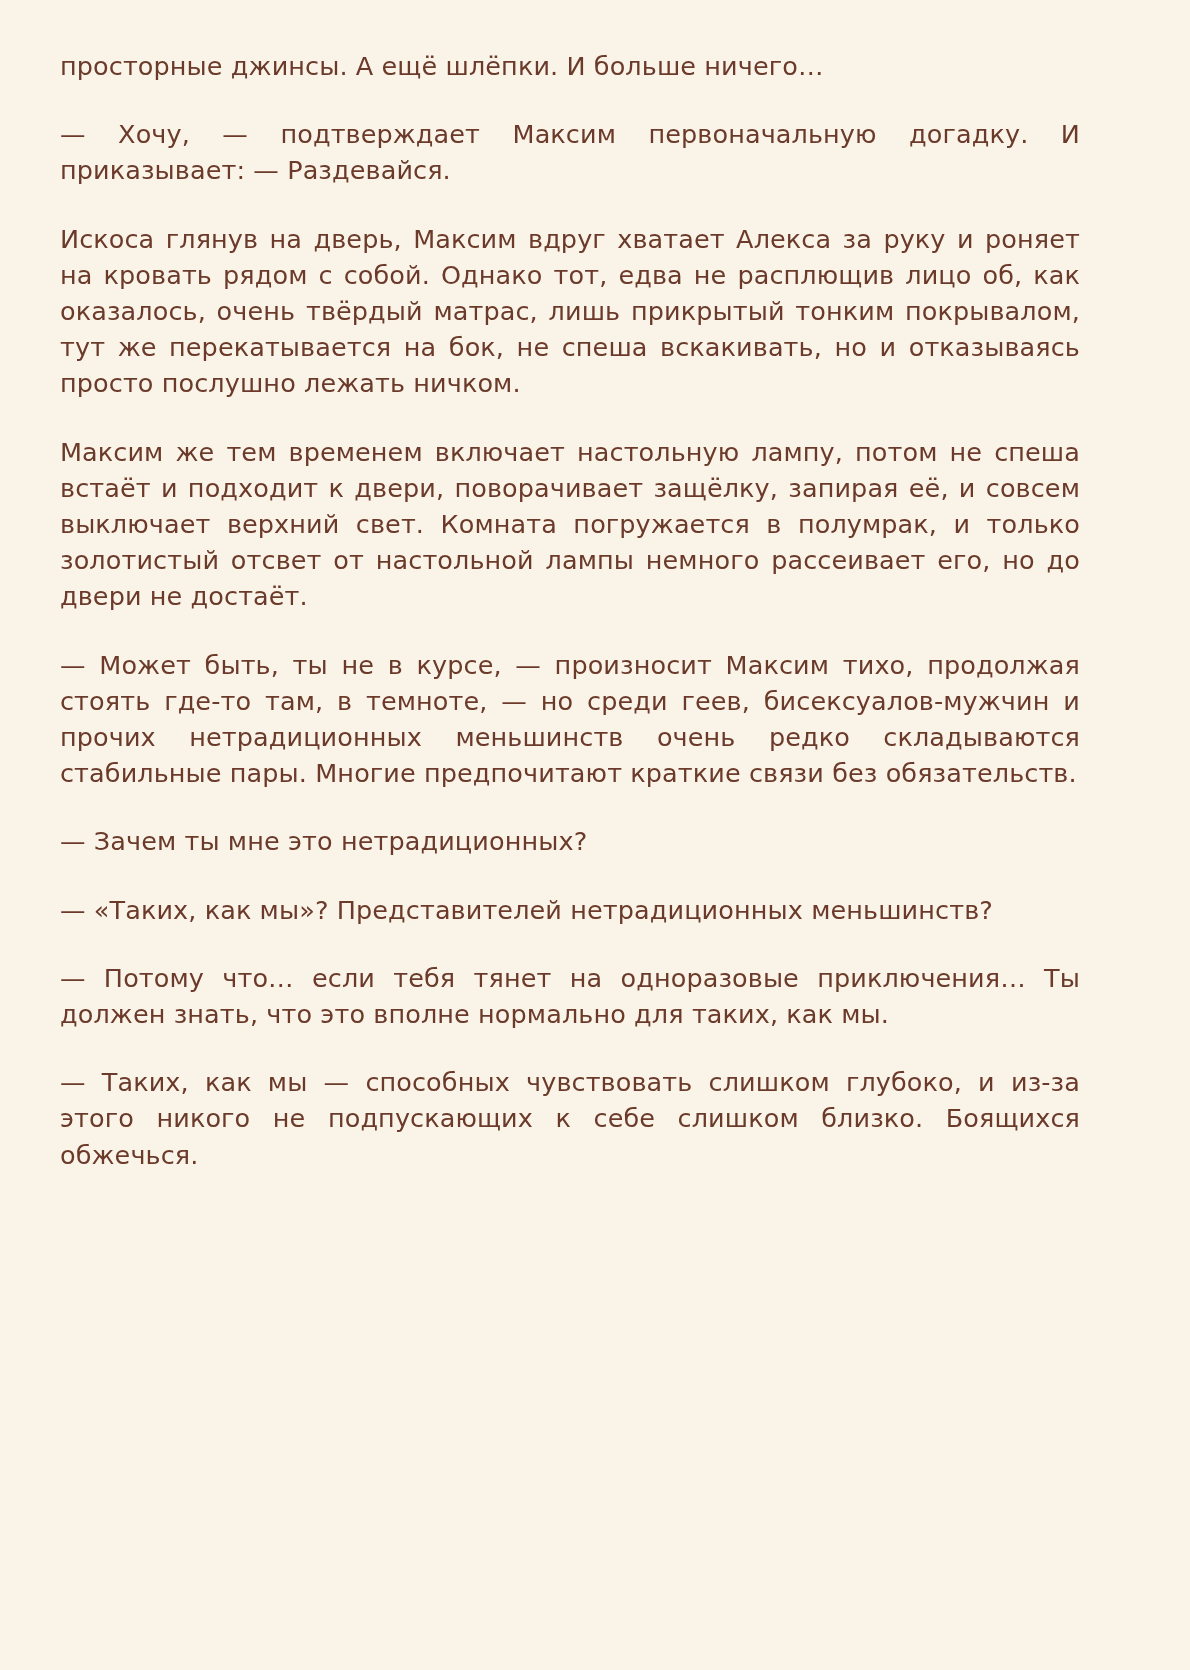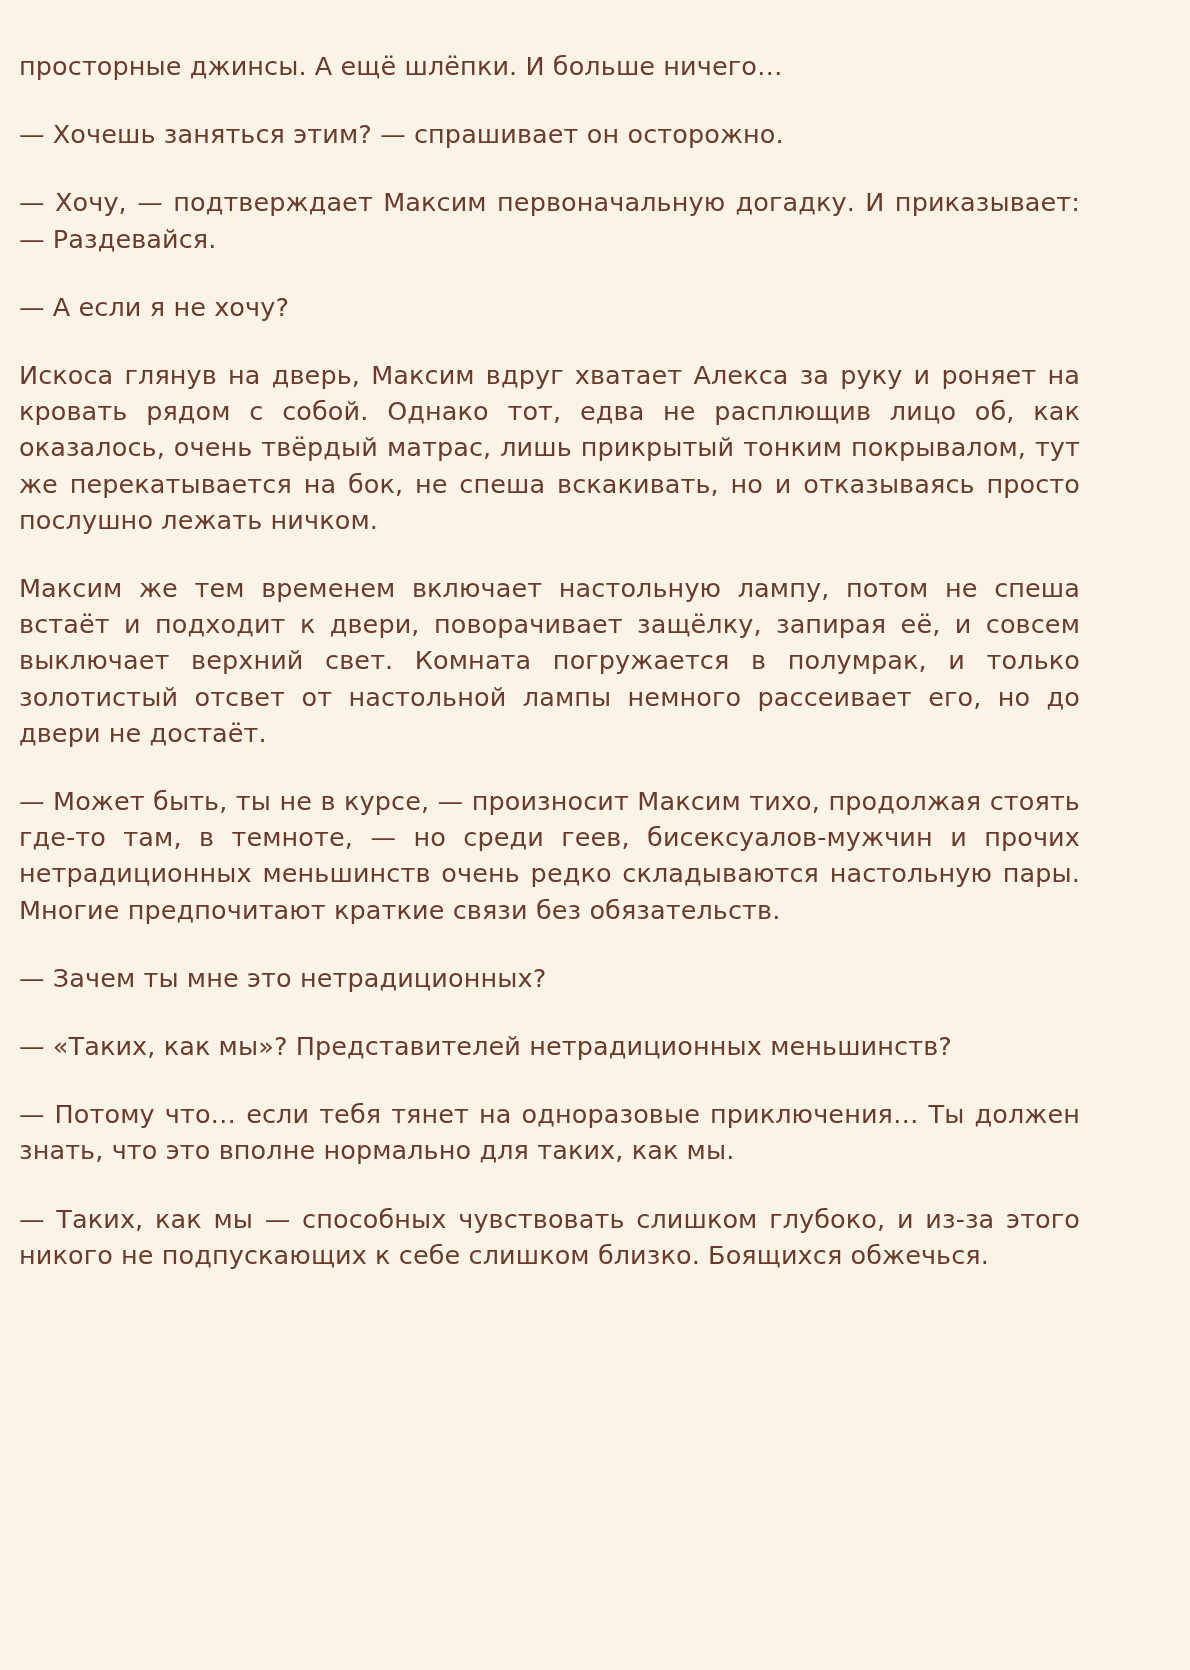--- a/index.html
+++ b/index.html
@@ -9,21 +9,21 @@
   body {
     width: 1190px;
     height: 1670px;
     background: #faf4e8;
     font-family: "DejaVu Sans", "Liberation Sans", sans-serif;
   }
   .page {
     box-sizing: border-box;
     width: 1190px;
     min-height: 1670px;
-    padding: 48px 110px 40px 19px;
+    padding: 48px 110px 40px 60px;
     background: #faf4e8;
   }
   .para {
     color: #6b3a2a;
     font-size: 25.5px;
     line-height: 1.42;
     text-align: justify;
     margin: 0 0 32px 0;
     letter-spacing: 0.1px;
     -webkit-hyphens: none;
@@ -34,23 +34,21 @@
   }
   .para.nojust {
     text-align: left;
   }
 </style>
 </head>
 <body>
 
 <div class="page">
   <p class="para nojust">просторные джинсы. А ещё шлёпки. И больше ничего…</p>
-  <p class="para nojust">— Хочешь заняться этим? — спрашивает он осторожно.</p>
   <p class="para">— Хочу, — подтверждает Максим первоначальную догадку. И приказывает: — Раздевайся.</p>
-  <p class="para nojust">— А если я не хочу?</p>
   <p class="para">Искоса глянув на дверь, Максим вдруг хватает Алекса за руку и роняет на кровать рядом с собой. Однако тот, едва не расплющив лицо об, как оказалось, очень твёрдый матрас, лишь прикрытый тонким покрывалом, тут же перекатывается на бок, не спеша вскакивать, но и отказываясь просто послушно лежать ничком.</p>
   <p class="para">Максим же тем временем включает настольную лампу, потом не спеша встаёт и подходит к двери, поворачивает защёлку, запирая её, и совсем выключает верхний свет. Комната погружается в полумрак, и только золотистый отсвет от настольной лампы немного рассеивает его, но до двери не достаёт.</p>
-  <p class="para">— Может быть, ты не в курсе, — произносит Максим тихо, продолжая стоять где-то там, в темноте, — но среди геев, бисексуалов-мужчин и прочих нетрадиционных меньшинств очень редко складываются настольную пары. Многие предпочитают краткие связи без обязательств.</p>
+  <p class="para">— Может быть, ты не в курсе, — произносит Максим тихо, продолжая стоять где-то там, в темноте, — но среди геев, бисексуалов-мужчин и прочих нетрадиционных меньшинств очень редко складываются стабильные пары. Многие предпочитают краткие связи без обязательств.</p>
   <p class="para nojust">— Зачем ты мне это нетрадиционных?</p>
   <p class="para nojust">— «Таких, как мы»? Представителей нетрадиционных меньшинств?</p>
   <p class="para">— Потому что… если тебя тянет на одноразовые приключения… Ты должен знать, что это вполне нормально для таких, как мы.</p>
   <p class="para">— Таких, как мы — способных чувствовать слишком глубоко, и из-за этого никого не подпускающих к себе слишком близко. Боящихся обжечься.</p>
 </div>
 
 </body></html>

